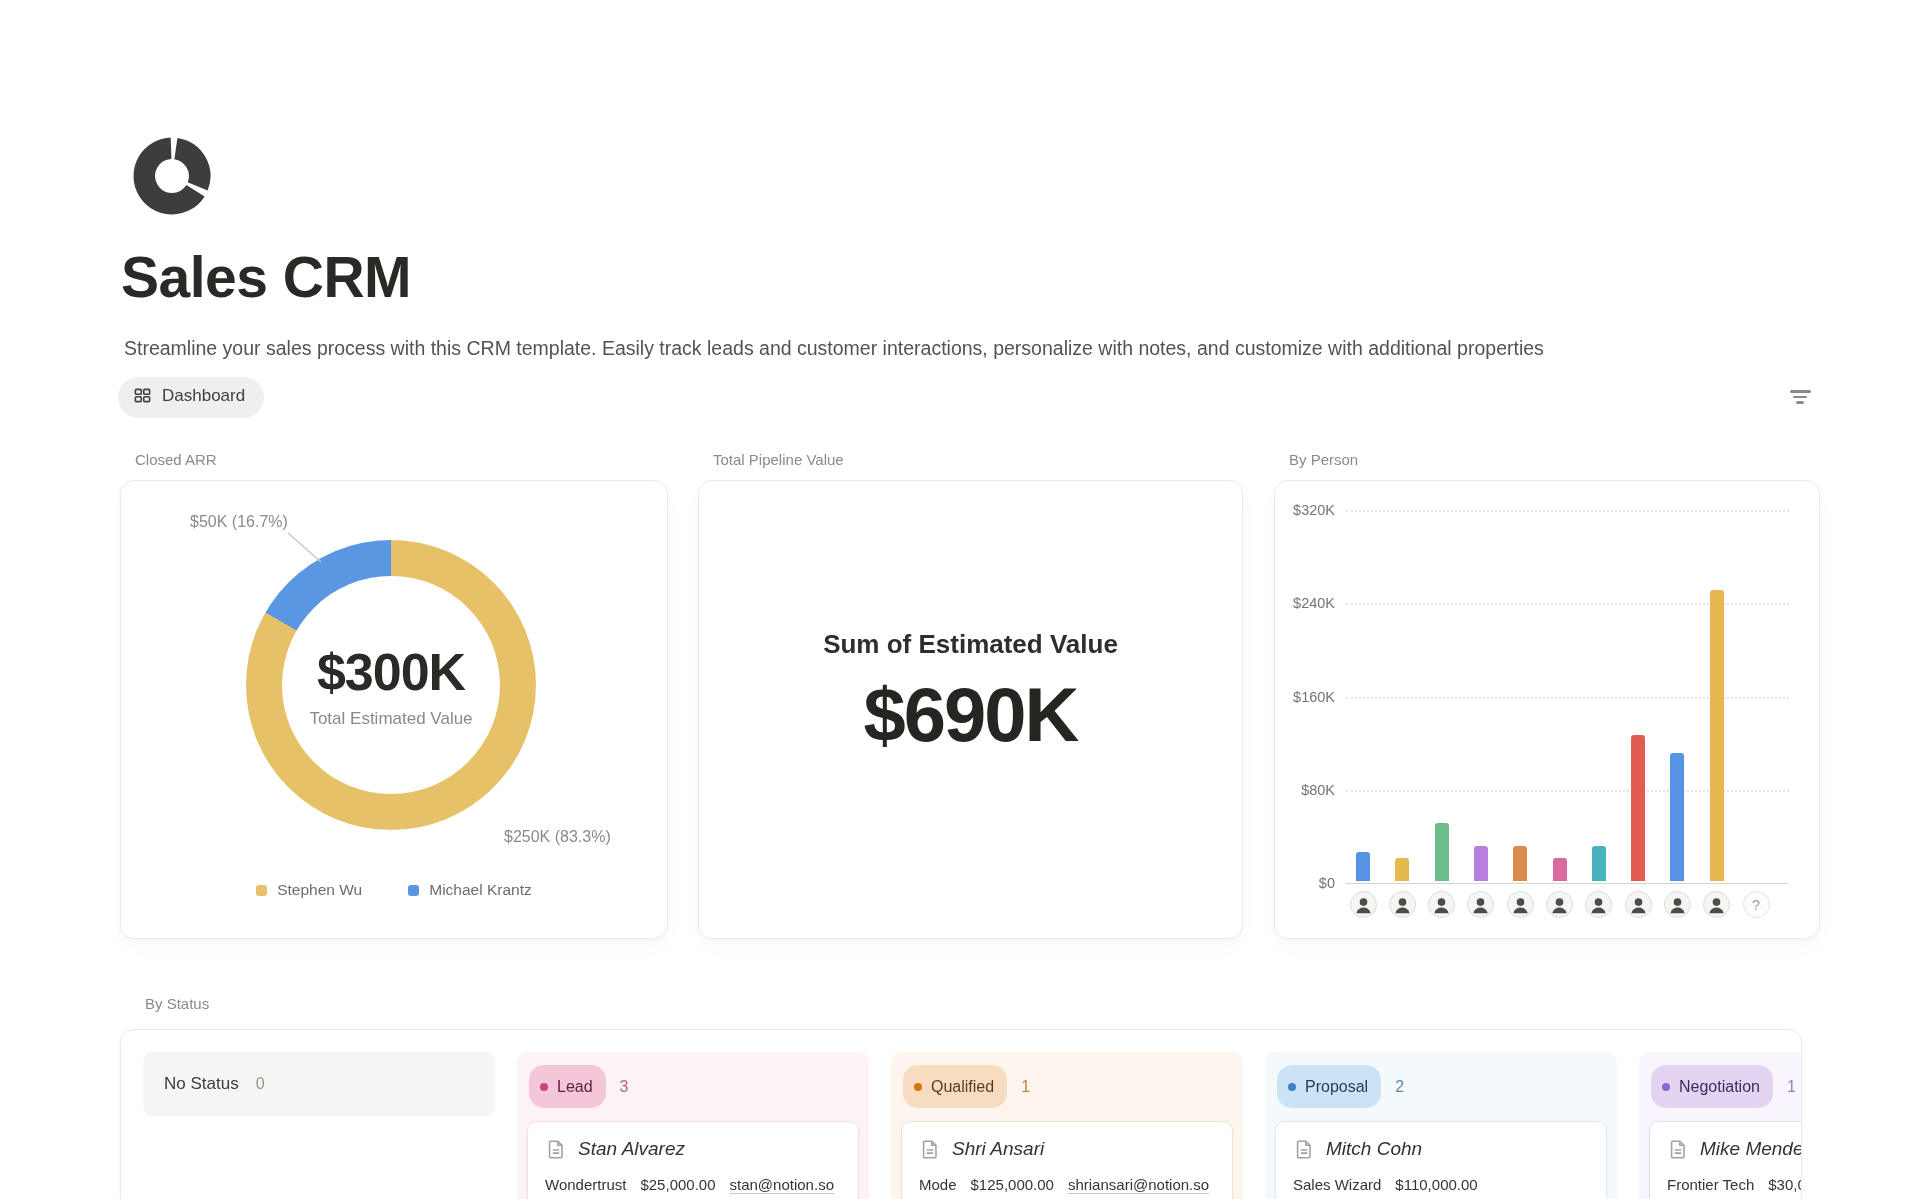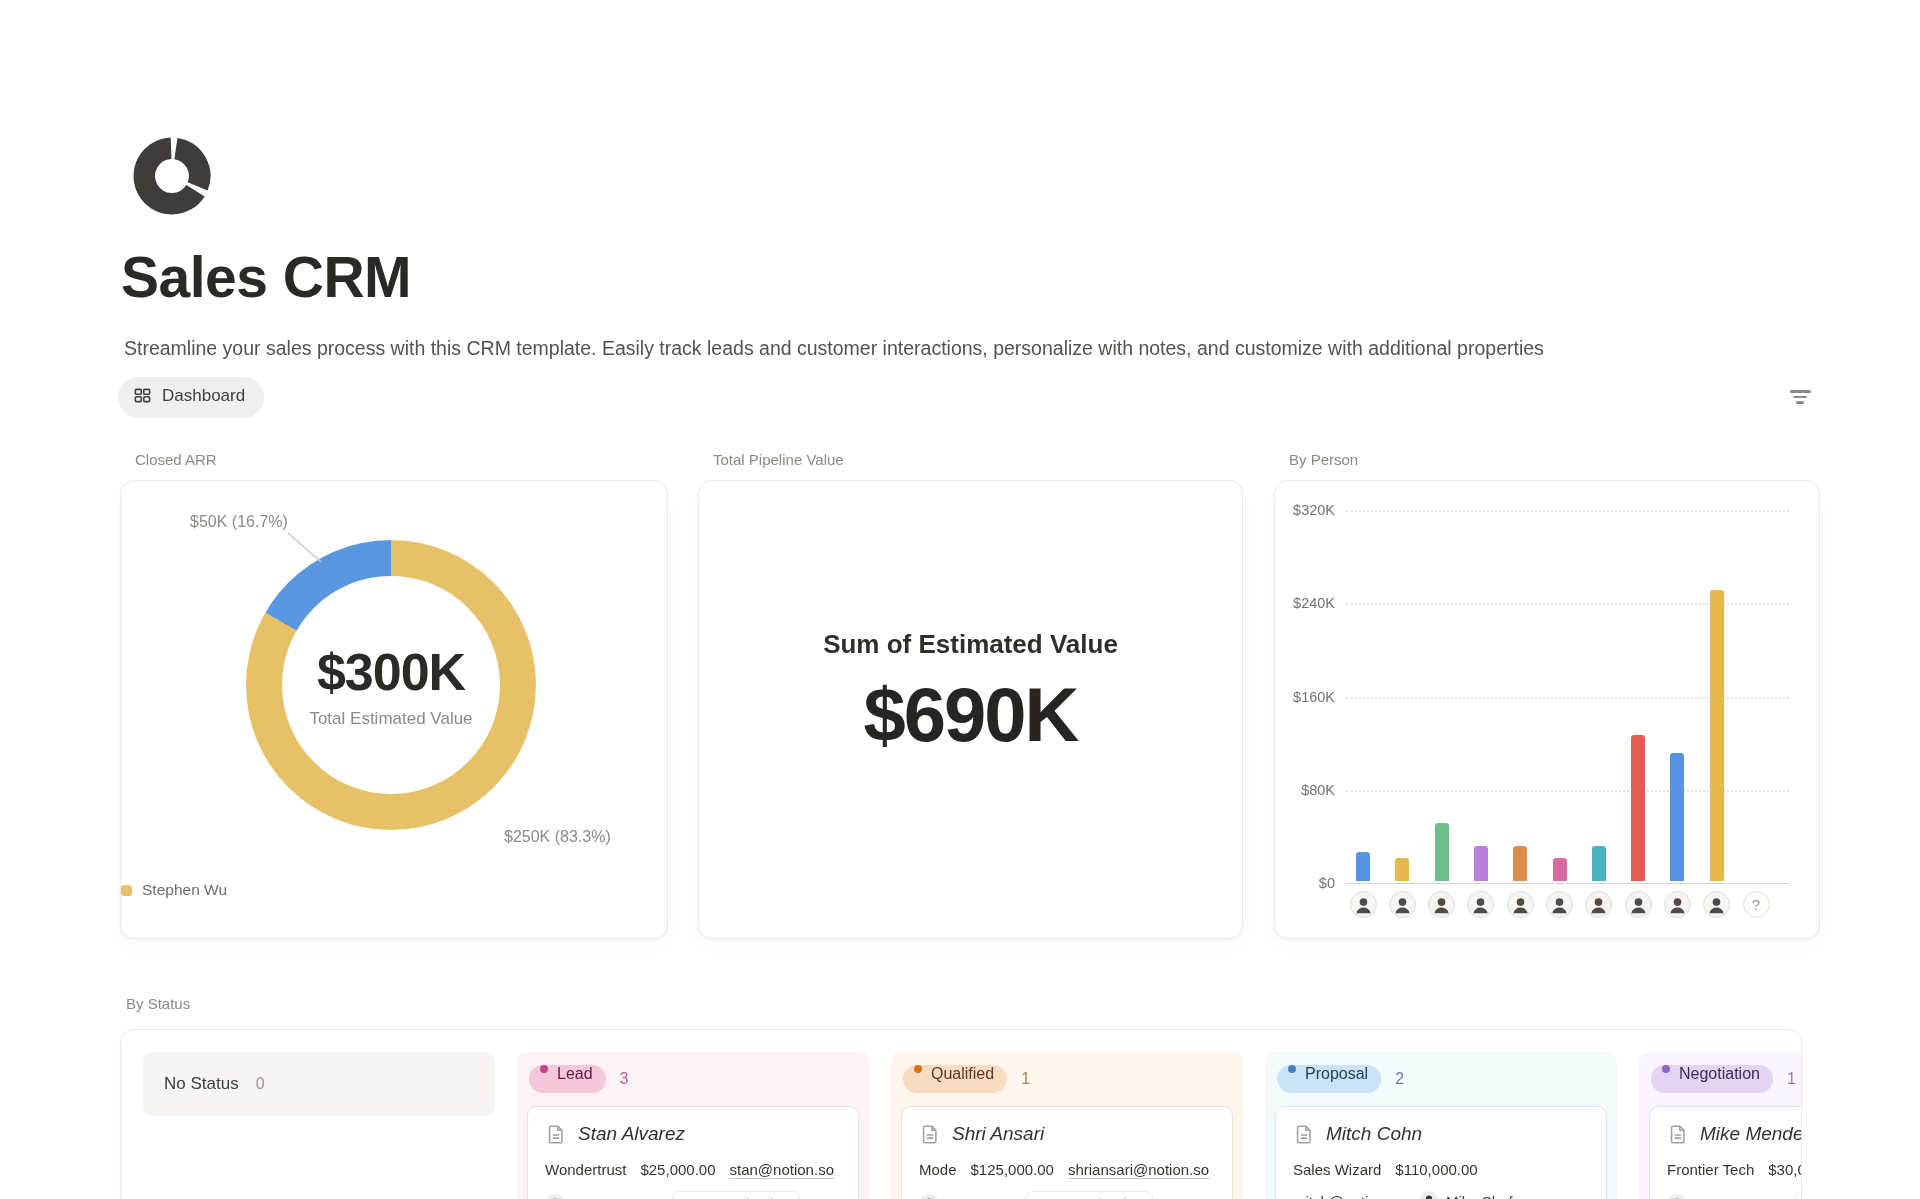--- a/index.html
+++ b/index.html
@@ -32,21 +32,21 @@
   
   .donut { position:absolute; left:125px; top:59px; width:290px; height:290px; border-radius:50%; }
   .donut-hole { position:absolute; inset:36px; background:#fff; border-radius:50%;
                 display:flex; flex-direction:column; align-items:center; justify-content:center; }
   .donut-value { font-size:52px; font-weight:bold; color:#2b2a26; letter-spacing:-1px; }
   .donut-sub { font-size:17px; color:#8b8a85; margin-top:7px; }
   .donut-label { position:absolute; font-size:16px; color:#8b8a85; white-space:nowrap; }
   .dl-small { left:69px; top:32px; } .dl-large { left:383px; top:347px; }
   .leader-lines { position:absolute; inset:0; pointer-events:none; }
   .legend { position:absolute; left:0; right:0; top:400px; display:flex; justify-content:center;
-            gap:46px;flex-direction:column; }
+            gap:46px; }
   .legend-item { display:flex; align-items:center; gap:10px; font-size:15.5px; color:#6e6d68; }
   .swatch { width:11px; height:11px; border-radius:3px; }
 
   
   .pipeline-heading { position:absolute; left:0; right:0; top:148px; text-align:center;
                       font-size:26px; font-weight:bold; color:#2f2e2a; }
   .pipeline-value { position:absolute; left:0; right:0; top:190px; text-align:center;
                     font-size:76px; font-weight:bold; color:#262522; letter-spacing:-2px; }
 
   
@@ -56,32 +56,32 @@
   .tick-label { position:absolute; left:2px; width:58px; text-align:right; font-size:14.5px; color:#75746f; }
   .t0{top:21px;} .t1{top:114px;} .t2{top:208px;} .t3{top:301px;} .t4{top:394px;}
   .bar { position:absolute; width:14px; bottom:57px; border-radius:3px 3px 0 0; }
   .bar-avatar { position:absolute; top:410px; width:27px; height:27px; border-radius:50%;
                 background:#f6f5f3; border:1px solid #dedcd9; overflow:hidden;
                 display:flex; align-items:center; justify-content:center; cursor:pointer; }
   .bar-avatar.unknown { background:#fcfcfb; border-color:#e3e2df; color:#a3a19d; font-size:15px; }
   .bar-avatar svg { width:23px; height:23px; }
 
   
-  .board-label { position:absolute; left:126px; top:995px; font-size:15px; color:#8b8a85; }
+  .board-label { position:absolute; left:145px; top:995px; font-size:15px; color:#8b8a85; }
   .board { position:absolute; left:120px; top:1029px; width:1682px; height:340px;
            background:#fff; border:1px solid #ebeae8; border-radius:14px; padding:22px;
            box-shadow:0 2px 4px rgba(15,15,15,.03); overflow:hidden;
            display:flex; gap:22px; align-items:flex-start; }
   .col { width:352px; flex:none; border-radius:10px; }
   .nostatus-header { background:#f6f5f3; border-radius:10px; height:64px; display:flex;
                      align-items:center; padding:0 21px; font-size:17px; color:#3e3d39; }
   .nostatus-header .count { color:#96958f; margin-left:17px; }
   .col-colored { padding:10px; min-height:300px; }
   .col-header { display:flex; align-items:center; padding:3px 2px 0 2px; }
-  .pill { height:28px; border-radius:15px; display:inline-flex; align-items:flex-start; gap:9px;
+  .pill { height:43px; border-radius:15px; display:inline-flex; align-items:center; gap:9px;
           padding:0 13px 0 11px; font-size:16px; cursor:pointer; }
   .dot { width:8px; height:8px; border-radius:50%; }
   .count { font-size:16px; margin-left:14px; }
   .kcard { margin-top:13px; background:#fff; border-radius:10px; border:1px solid #eee;
            padding:15px 17px; box-shadow:0 1px 3px rgba(0,0,0,.04); cursor:pointer; }
   .kname-row { display:flex; align-items:center; gap:11px; margin-bottom:15px; }
   .kname { font-size:19px; color:#33322e;font-style:italic; }
   .kprops { display:flex; flex-wrap:wrap; align-items:center; column-gap:14px; row-gap:13px;
             font-size:15px; color:#37352f; }
   .kemail { text-decoration:underline; text-decoration-color:#c6c5c2; text-underline-offset:3px; cursor:pointer; }

